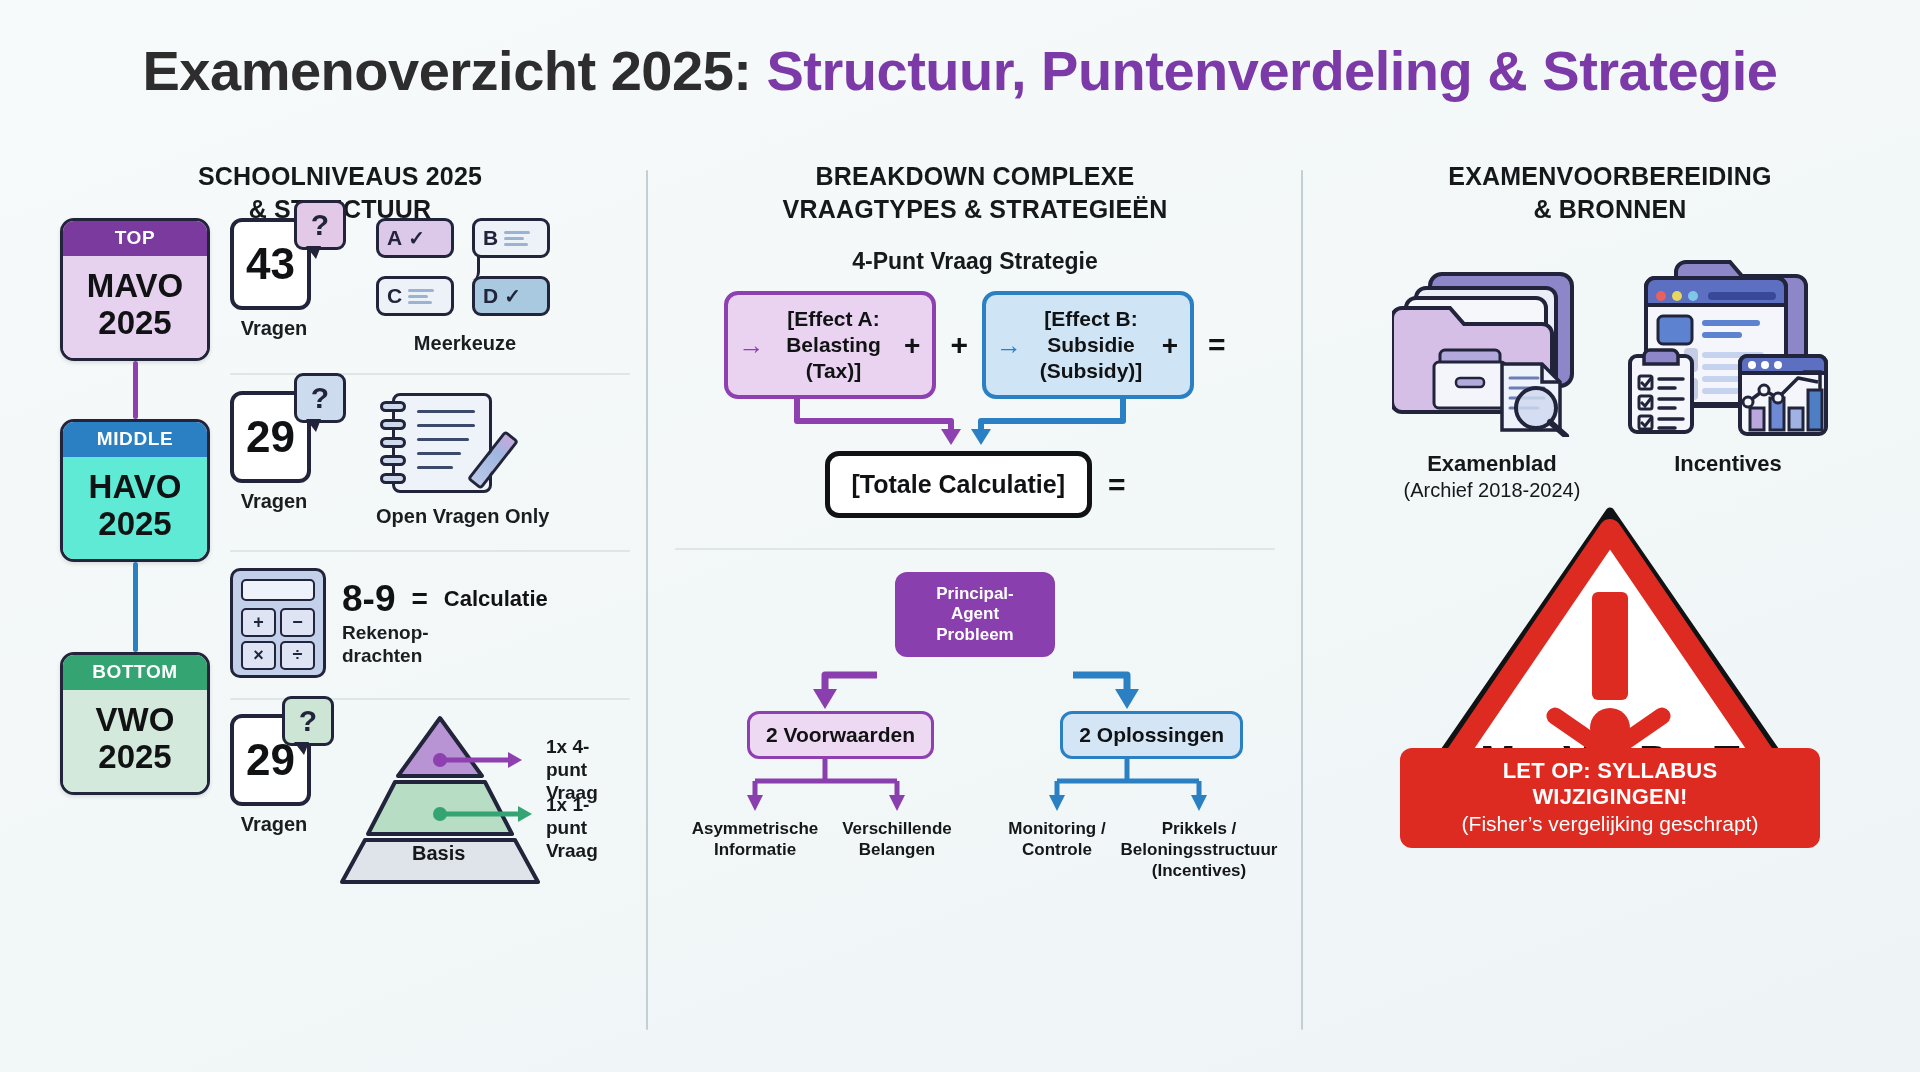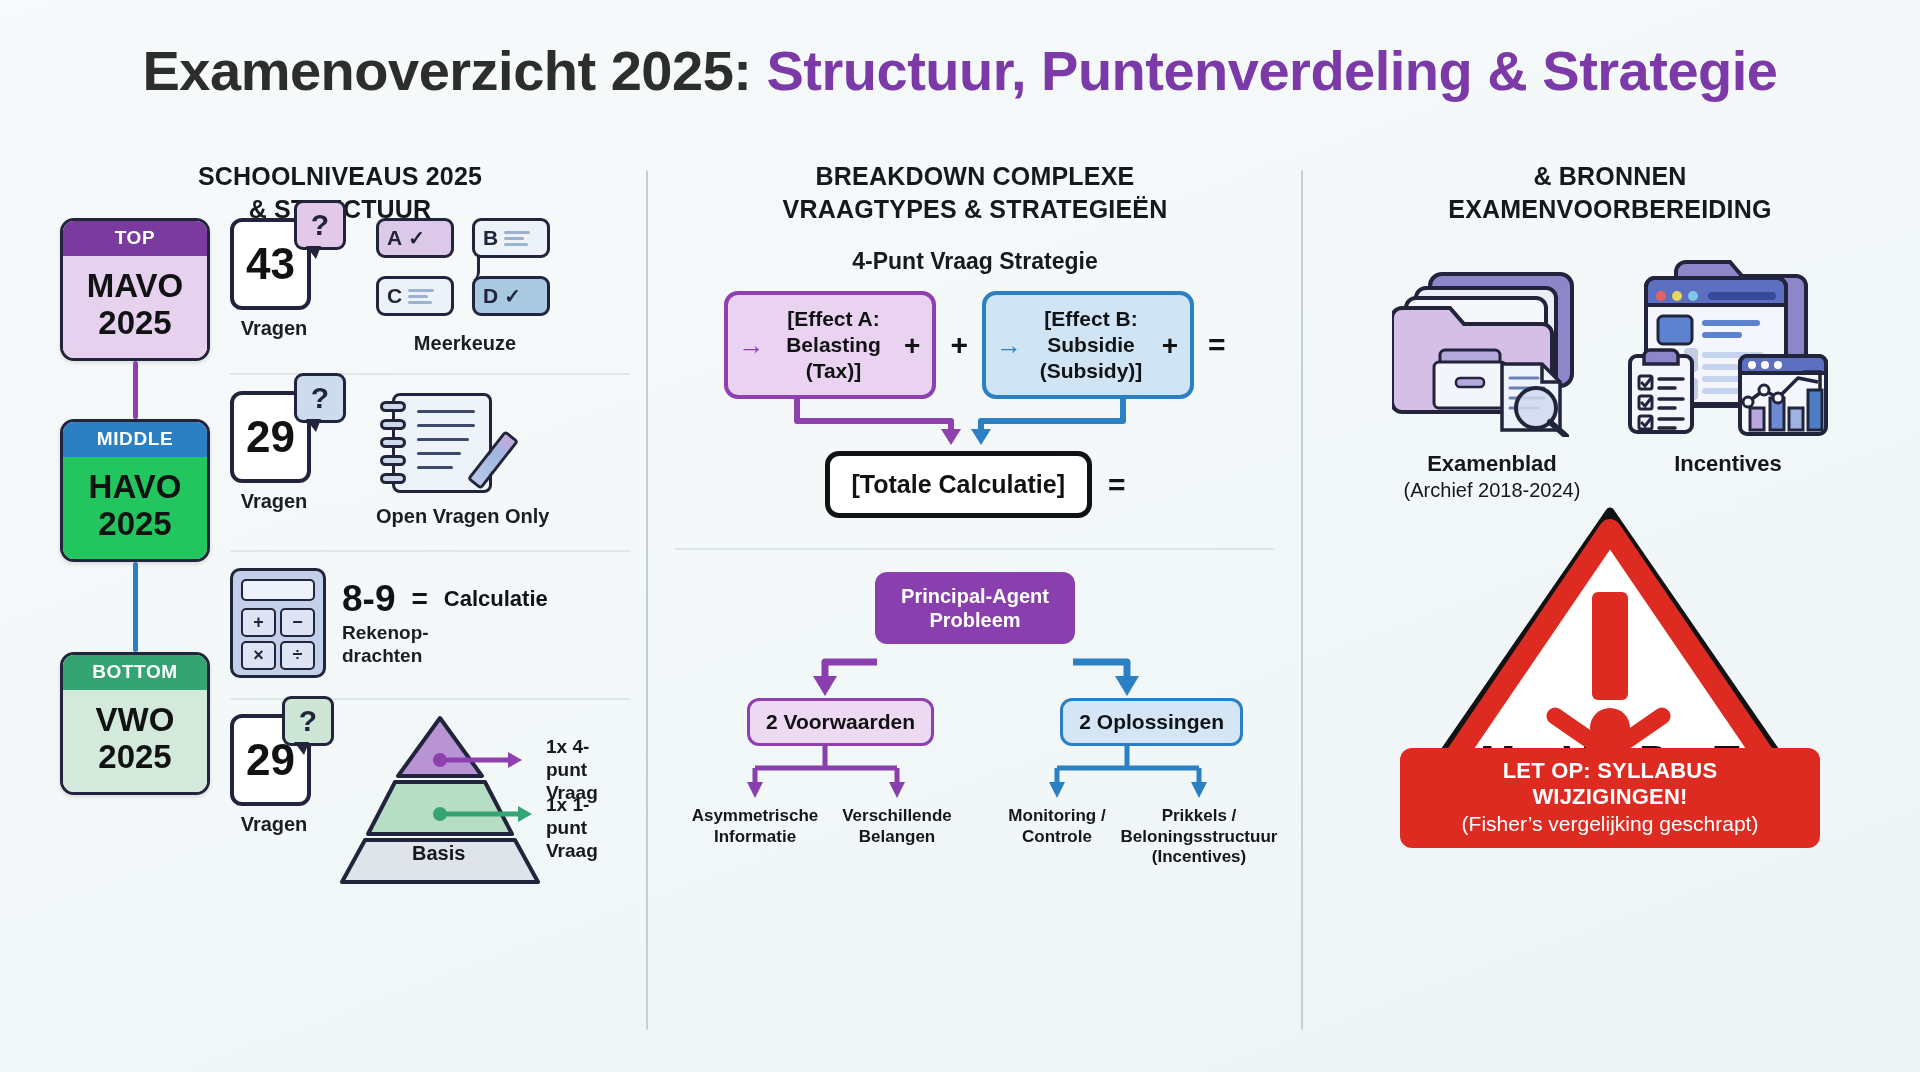--- a/index.html
+++ b/index.html
@@ -149,22 +149,22 @@
   .eff-box .plus-in { position:absolute; right: 12px; top: 50%; transform: translateY(-50%); font-size: 28px; font-weight:700; color:#111214; }
   .op { font-size: 30px; font-weight: 700; color: #111214; }
 
   .calc-total-row { display:flex; align-items:center; justify-content:center; gap: 16px; margin-top: 52px; }
   .calc-total {
     border: 5px solid #111214; border-radius: 14px; background:#fff;
     padding: 14px 22px; font-size: 25px; font-weight: 700; color:#111214;
   }
 
   .pa-box {
-    width: 200px; margin: 0 auto; background:#8a3fae; border-radius: 12px;
-    text-align:center; color:#fff; font-size: 20px; font-weight:700;
+    width: 160px; margin: 0 auto; background:#8a3fae; border-radius: 12px;
+    text-align:center; color:#fff; font-size: 17px; font-weight:700;
     padding: 12px 21px; line-height:1.2;
   }
   .mini-box {
     border-radius: 12px; padding: 9px 16px; font-size: 21px; font-weight:700; color:#111214;margin-left:40px;
   }
   .mini-p { background:#eed9f2; border: 3px solid #8e3fb0; }
   .mini-b { background:#d4e6f6; border: 3px solid #2b80c4; }
   .leaf { font-size: 17px; font-weight:700; color:#15171a; text-align:center; line-height:1.22; }
 
   
@@ -204,21 +204,21 @@
         <div class="lvl-tag" style="background:#7b3b9e">TOP</div>
         <div class="lvl-body" style="background:#e6d2ee">
           <div>MAVO</div>
           <div>2025</div>
         </div>
       </div>
       <div class="lvl-connector" style="background:#8e3fb0"></div>
 
       <div class="lvl-card">
         <div class="lvl-tag" style="background:#2b80c4">MIDDLE</div>
-        <div class="lvl-body" style="background:#22c55e">
+        <div class="lvl-body" style="background:#5eead4">
           <div>HAVO</div>
           <div>2025</div>
         </div>
       </div>
       <div class="lvl-connector" style="background:#2b80c4;height:90px"></div>
 
       <div class="lvl-card">
         <div class="lvl-tag" style="background:#34a473">BOTTOM</div>
         <div class="lvl-body" style="background:#d3e9db">
           <div>VWO</div>
@@ -451,22 +451,22 @@
           <div>Prikkels /</div>
           <div>Beloningsstructuur</div>
           <div>(Incentives)</div>
         </div>
       </div>
     </div>
   </div>
 
   <div class="col col-right">
     <div class="col-head">
+      <div>EXAMENVOORBEREIDING</div>
       <div>&amp; BRONNEN</div>
-      <div>EXAMENVOORBEREIDING</div>
     </div>
 
     <div class="res-row">
 
       <div>
         <svg width="200" height="185">
           <rect x="38" y="22" width="142" height="112" rx="12" fill="#8d86c9" stroke="#21243a" stroke-width="4"></rect>
           <rect x="24" y="36" width="140" height="104" rx="10" fill="#eceef7" stroke="#21243a" stroke-width="4"></rect>
           <rect x="14" y="46" width="140" height="100" rx="10" fill="#f6f7fb" stroke="#21243a" stroke-width="4"></rect>
           <path d="M10 56 h48 l14 16 h78 a10 10 0 0 1 10 10 v68 a10 10 0 0 1 -10 10 h-140 a10 10 0 0 1 -10 -10 v-84 a10 10 0 0 1 10 -10 z" fill="#d6bfe6" stroke="#21243a" stroke-width="4"></path>

